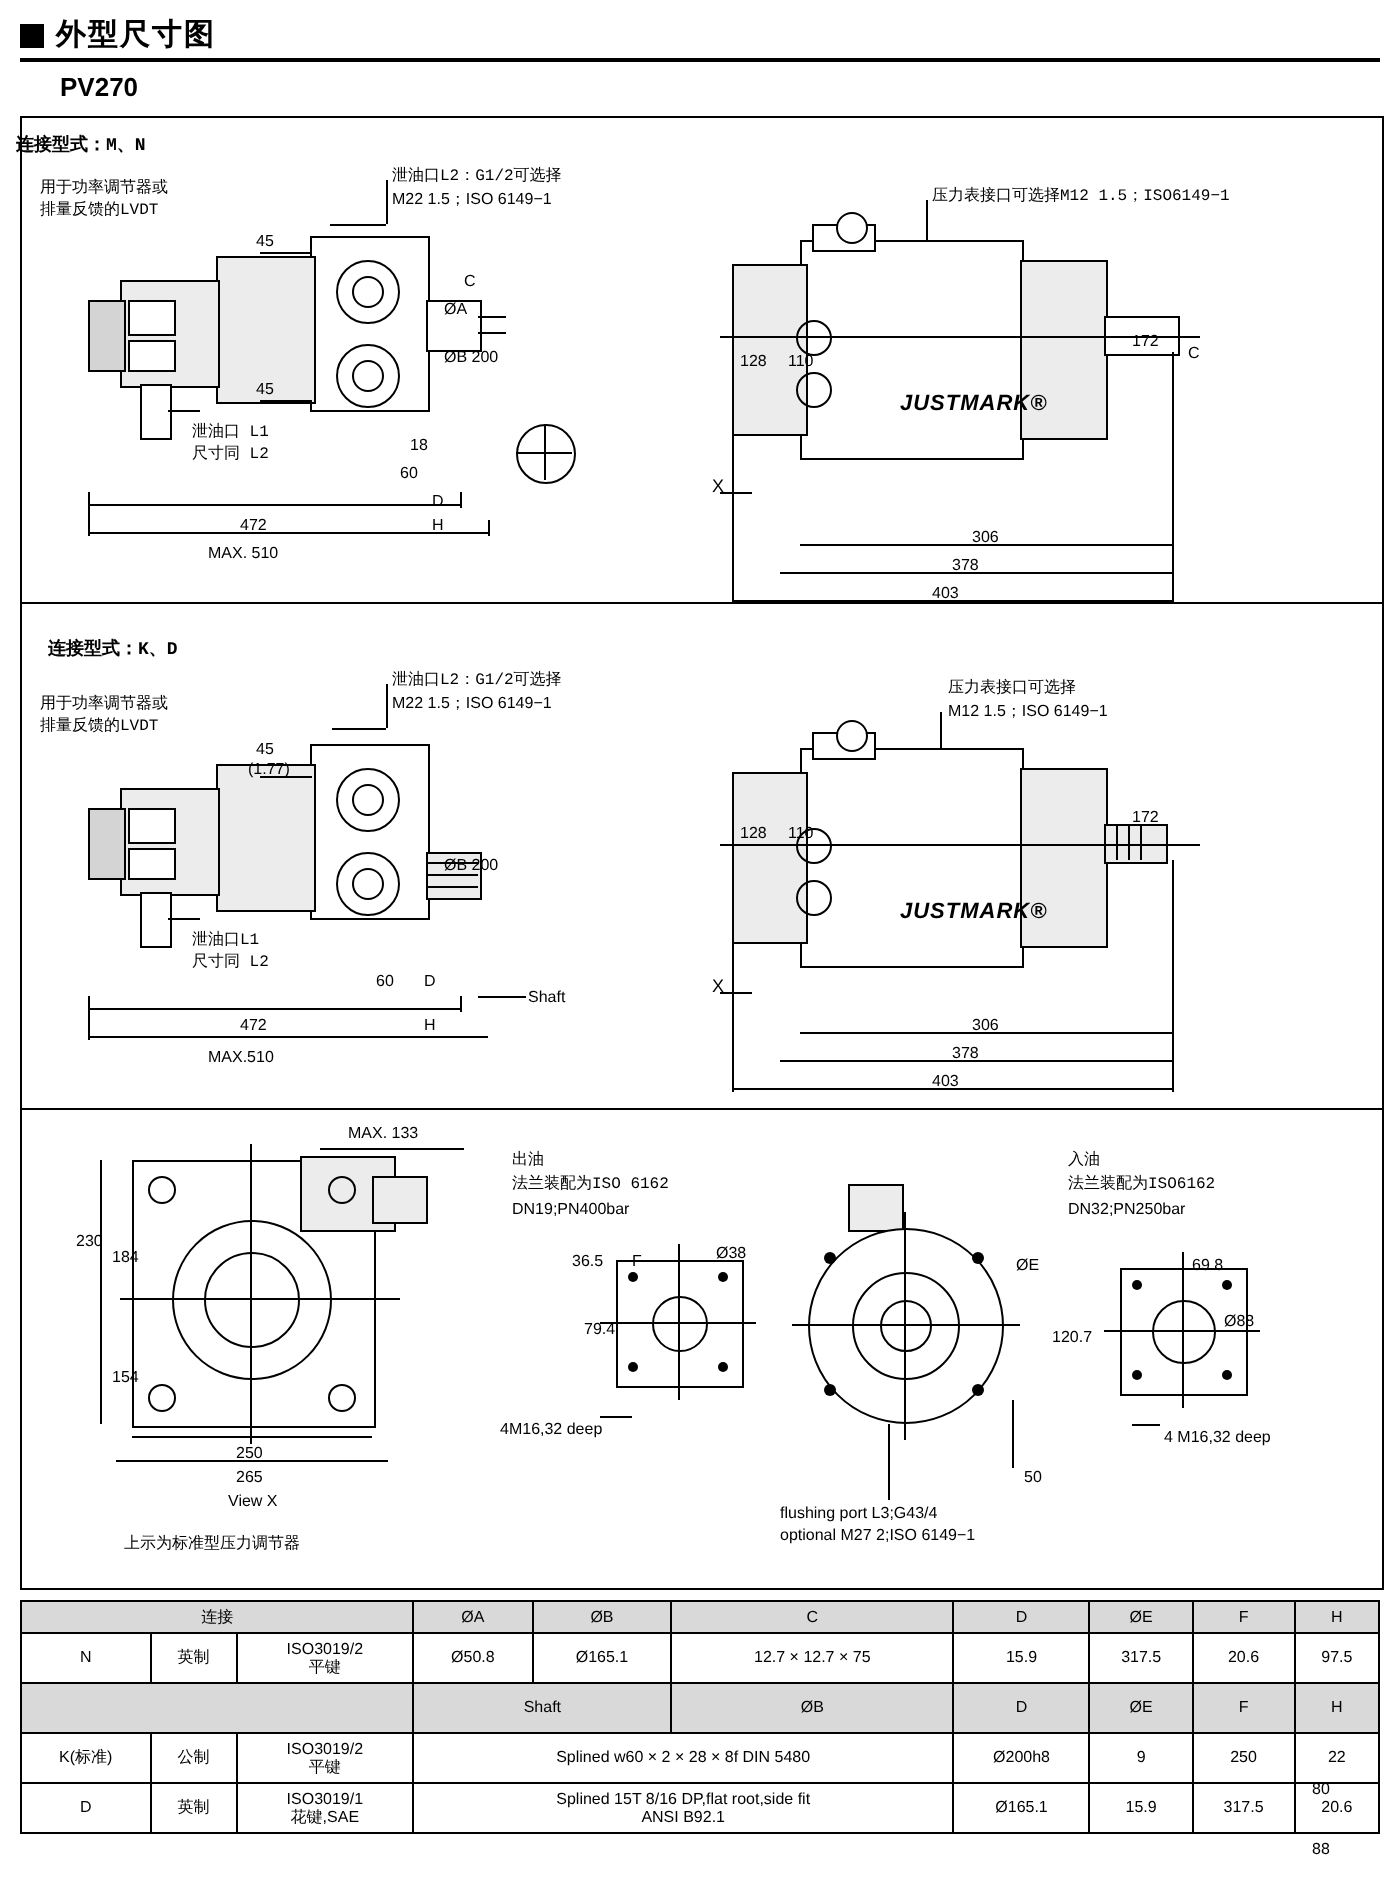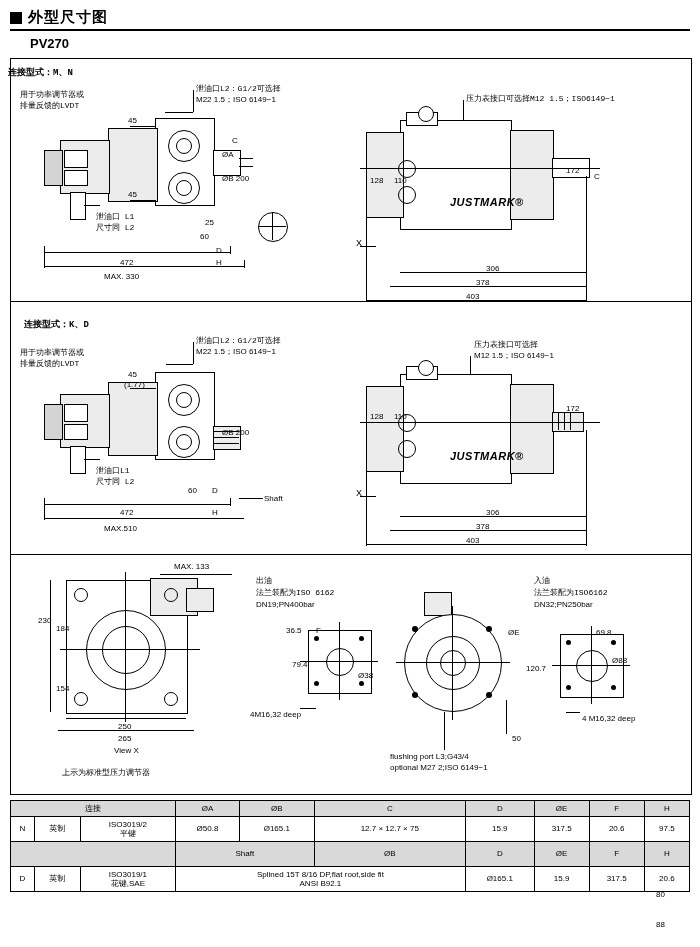--- a/index.html
+++ b/index.html
@@ -88,26 +88,26 @@
   <div class="ln hl" style="left:239px;top:166px;width:14px;"></div>
   <div class="circ" style="left:258px;top:212px;width:28px;height:28px;"></div>
   <div class="ln hl" style="left:258px;top:226px;width:28px;"></div>
   <div class="ln vl" style="left:272px;top:212px;height:28px;"></div>
 
   <div class="lbl" style="left:128px;top:116px;">45</div>
   <div class="lbl" style="left:128px;top:190px;">45</div>
   <div class="lbl" style="left:232px;top:136px;">C</div>
   <div class="lbl" style="left:222px;top:150px;">ØA</div>
   <div class="lbl" style="left:222px;top:174px;">ØB 200</div>
-  <div class="lbl" style="left:205px;top:218px;">25</div>
+  <div class="lbl" style="left:205px;top:218px;">18</div>
   <div class="lbl" style="left:200px;top:232px;">60</div>
   <div class="lbl" style="left:216px;top:246px;">D</div>
   <div class="lbl" style="left:216px;top:258px;">H</div>
   <div class="lbl" style="left:120px;top:258px;">472</div>
-  <div class="lbl" style="left:104px;top:272px;">MAX. 330</div>
+  <div class="lbl" style="left:104px;top:272px;">MAX. 510</div>
 
   <div class="lbl cn" style="left:96px;top:212px;">泄油口 L1</div>
   <div class="lbl cn" style="left:96px;top:223px;">尺寸同 L2</div>
   <div class="ln hl" style="left:84px;top:205px;width:16px;"></div>
 
   <div class="ln hl" style="left:44px;top:252px;width:186px;"></div>
   <div class="ln hl" style="left:44px;top:266px;width:200px;"></div>
   <div class="ln vl" style="left:44px;top:246px;height:22px;"></div>
   <div class="ln vl" style="left:230px;top:246px;height:8px;"></div>
   <div class="ln vl" style="left:244px;top:260px;height:8px;"></div>
@@ -257,21 +257,21 @@
   <div class="dot" style="left:314px;top:636px;width:5px;height:5px;"></div>
   <div class="dot" style="left:359px;top:636px;width:5px;height:5px;"></div>
   <div class="dot" style="left:314px;top:681px;width:5px;height:5px;"></div>
   <div class="dot" style="left:359px;top:681px;width:5px;height:5px;"></div>
   <div class="ln hl" style="left:300px;top:661px;width:78px;"></div>
   <div class="ln vl" style="left:339px;top:622px;height:78px;"></div>
 
   <div class="lbl" style="left:286px;top:626px;">36.5</div>
   <div class="lbl" style="left:316px;top:626px;">F</div>
   <div class="lbl" style="left:292px;top:660px;">79.4</div>
-  <div class="lbl" style="left:358px;top:671px;">Ø38</div>
+  <div class="lbl" style="left:358px;top:622px;">Ø38</div>
   <div class="lbl" style="left:250px;top:710px;">4M16,32 deep</div>
   <div class="ln hl" style="left:300px;top:708px;width:16px;"></div>
 
   <div class="box fillg" style="left:424px;top:592px;width:26px;height:22px;"></div>
   <div class="circ fillw" style="left:404px;top:614px;width:96px;height:96px;"></div>
   <div class="circ fillw" style="left:426px;top:636px;width:52px;height:52px;"></div>
   <div class="circ" style="left:440px;top:650px;width:24px;height:24px;"></div>
   <div class="dot" style="left:412px;top:626px;width:6px;height:6px;"></div>
   <div class="dot" style="left:486px;top:626px;width:6px;height:6px;"></div>
   <div class="dot" style="left:412px;top:692px;width:6px;height:6px;"></div>
@@ -334,20 +334,31 @@
       <tr class="subhead">
         <td colspan="3"></td>
         <td colspan="2">Shaft</td>
         <td>ØB</td>
         <td>D</td>
         <td>ØE</td>
         <td>F</td>
         <td>H</td>
       </tr>
       <tr>
+        <td>K(标准)</td>
+        <td>公制</td>
+        <td style="white-space:pre-line;">ISO3019/2
+平键</td>
+        <td colspan="3">Splined w60 × 2 × 28 × 8f DIN 5480</td>
+        <td>Ø200h8</td>
+        <td>9</td>
+        <td>250</td>
+        <td>22</td>
+      </tr>
+      <tr>
         <td>D</td>
         <td>英制</td>
         <td style="white-space:pre-line;">ISO3019/1
 花键,SAE</td>
         <td colspan="3" style="white-space:pre-line;">Splined 15T 8/16 DP,flat root,side fit
 ANSI B92.1</td>
         <td>Ø165.1</td>
         <td>15.9</td>
         <td>317.5</td>
         <td>20.6</td>

